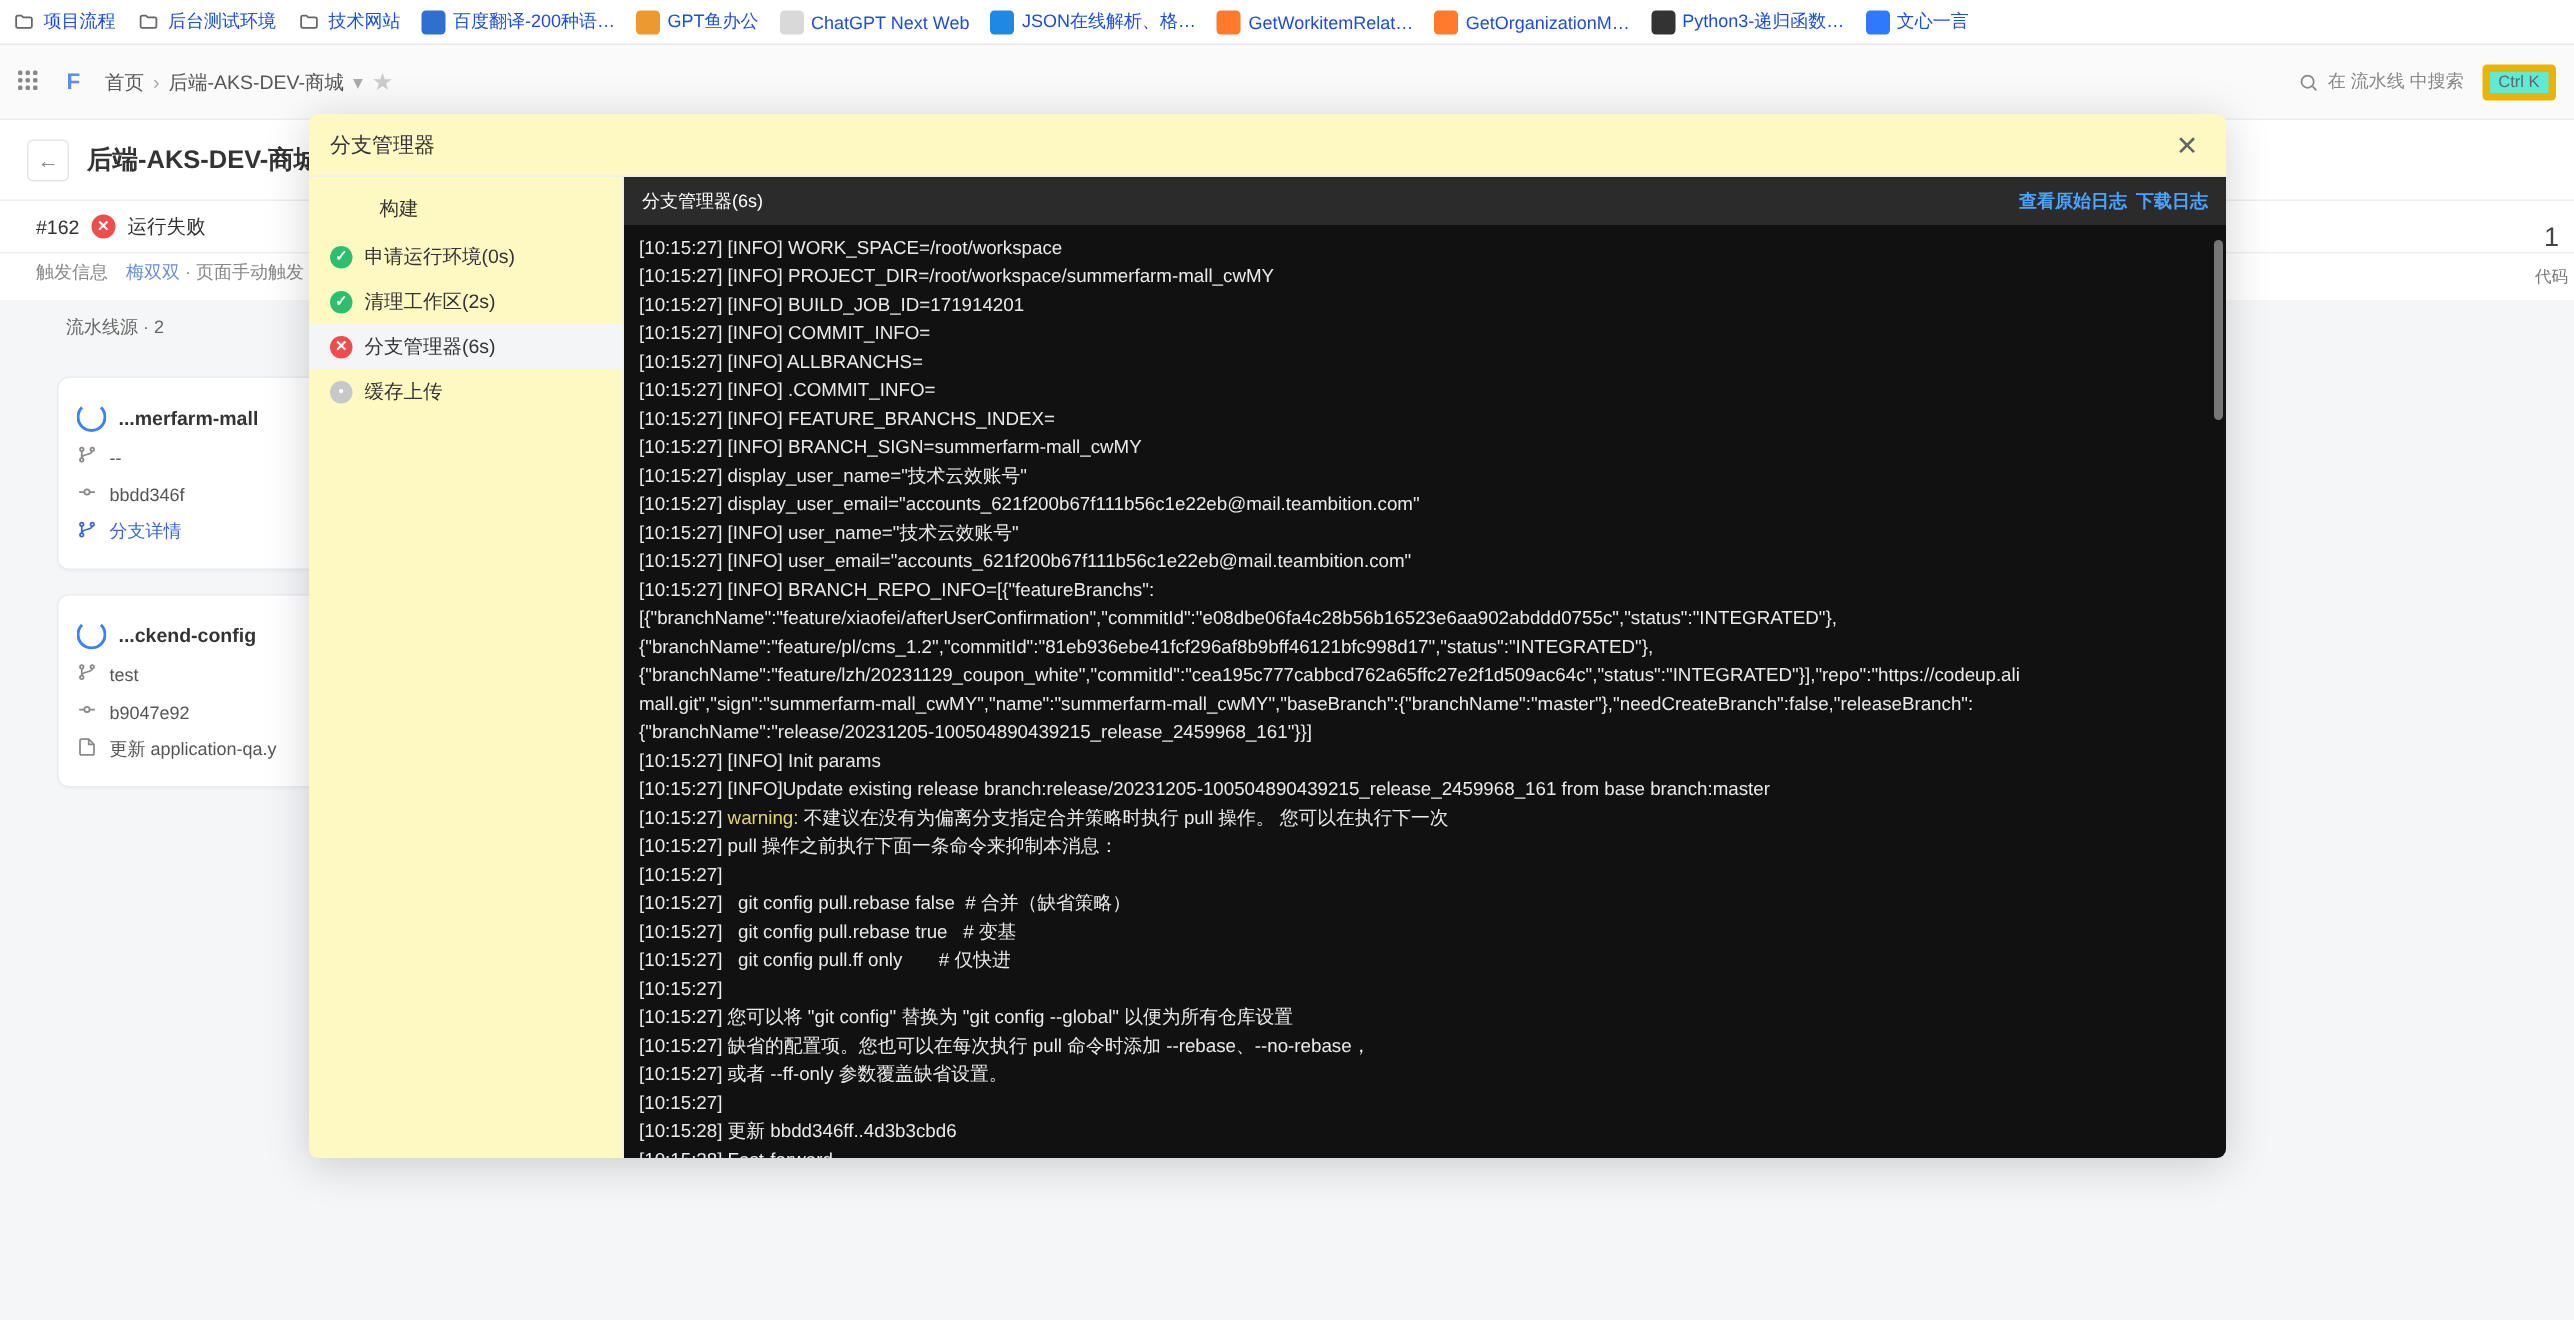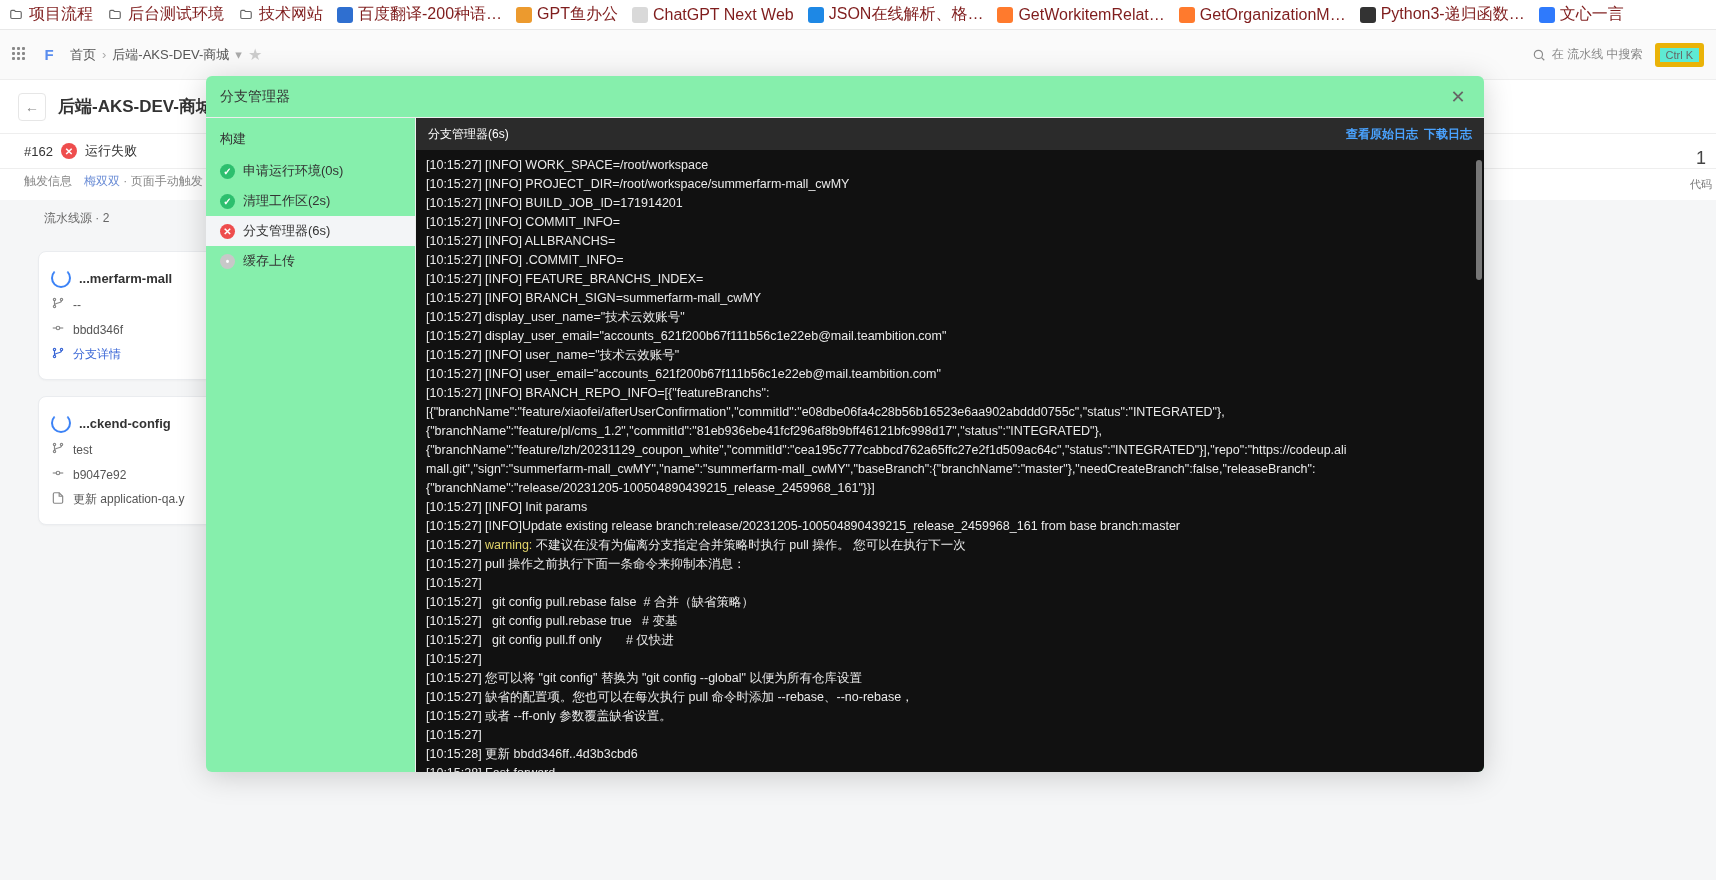--- a/index.html
+++ b/index.html
@@ -1,19 +1,19 @@
 <!DOCTYPE html>
 <html><head>
 <meta charset="utf-8">
 <style>
   * { margin:0; padding:0; box-sizing:border-box; font-family:"PingFang SC","Microsoft YaHei",Arial,sans-serif; }
   body { width:1716px; height:880px; overflow:hidden; background:#f5f6f7; position:relative; font-size:13px; color:#333; }
   
   .bookmarks { height:30px; background:#fff; border-bottom:1px solid #e8e8e8; display:flex; align-items:center; padding:0 8px; gap:14px; }
-  .bm { display:flex; align-items:center; gap:5px; font-size:16px; color:#7f1d1d; white-space:nowrap; cursor:pointer; }
+  .bm { display:flex; align-items:center; gap:5px; font-size:12px; color:#1d4ed8; white-space:nowrap; cursor:pointer; }
   .bm-ico { width:16px; height:16px; display:inline-flex; align-items:center; justify-content:center; font-size:12px; color:#666; }
   .bm-ico.sq{ width:16px;height:16px;border-radius:3px;display:inline-block; }
   
   .hdr { height:50px; background:#fafafa; display:flex; align-items:center; padding:0 12px; gap:10px; border-bottom:1px solid #eee;}
   .dots { width:16px;height:16px; display:grid;grid-template-columns:repeat(3,3px);grid-template-rows:repeat(3,3px);gap:2px; }
   .dots i{background:#888;border-radius:1px;}
   .logo { width:22px;height:22px;border-radius:4px;display:flex;align-items:center;justify-content:center;color:#5a8dee;font-weight:700;font-size:15px;}
   .crumb { color:#555; font-size:13px; display:flex; align-items:center; gap:6px;}
   .chev{color:#aaa;}
   .star{color:#ccc;font-size:16px;}
@@ -34,27 +34,27 @@
   .srcpanel{position:absolute;left:38px;top:210px;width:186px;}
   .src-title{font-size:12px;color:#666;margin:0 0 24px 6px;}
   .card{background:#fff;border:1px solid #eaecef;border-radius:8px;margin-bottom:16px;padding:12px 10px;box-shadow:0 1px 2px rgba(0,0,0,.03);}
   .card-row{display:flex;align-items:center;gap:8px;font-size:12px;color:#555;padding:4px 2px;}
   .card-title{font-size:13px;color:#333;font-weight:700;}
   .sp-ico{width:20px;height:20px;border-radius:50%;border:2px solid #3b82f6;border-top-color:transparent;display:inline-block;} 
   .link{color:#3a67d6;}
   
   .right-gutter{position:absolute;right:0;top:148px;width:30px;text-align:center;font-size:14px;color:#444;writing-mode:horizontal-tb;}
   
-  .modal{position:absolute;left:206px;top:76px;width:1278px;height:696px;background:#86efac;border-radius:6px;box-shadow:0 4px 30px rgba(0,0,0,.18);display:flex;flex-direction:column;overflow:hidden;}
+  .modal{position:absolute;left:206px;top:76px;width:1278px;height:696px;background:#fef9c3;border-radius:6px;box-shadow:0 4px 30px rgba(0,0,0,.18);display:flex;flex-direction:column;overflow:hidden;}
   .modal-hd{height:42px;display:flex;align-items:center;padding:0 14px;border-bottom:1px solid #eee;}
   .modal-title{font-size:14px;font-weight:500;color:#333;}
   .close{margin-left:auto;font-size:18px;color:#666;cursor:pointer;width:24px;text-align:center;}
   .modal-body{flex:1;display:flex;min-height:0;}
   .steps{width:210px;border-right:1px solid #eee;padding-top:6px;}
-  .steps-hd{font-size:13px;color:#333;font-weight:500;padding:6px 14px 8px;}
+  .steps-hd{font-size:13px;color:#333;font-weight:500;padding:6px 14px 8px;margin-left:33px;}
   .step{display:flex;align-items:center;gap:8px;padding:6px 14px;font-size:13px;color:#333;cursor:pointer;}
   .step.sel{background:#f3f5f7;}
   .s-ico{width:15px;height:15px;border-radius:50%;display:inline-flex;align-items:center;justify-content:center;font-size:10px;color:#fff;font-weight:700;}
   .s-ok{background:#2dbf6e;} .s-ok::before{content:"✓";}
   .s-err{background:#ee4d4d;} .s-err::before{content:"✕";}
   .s-wait{background:#c8c8c8;} .s-wait::before{content:"•";}
   .logwrap{flex:1;display:flex;flex-direction:column;min-width:0;}
   .loghd{height:32px;background:#2b2b2b;color:#fff;display:flex;align-items:center;padding:0 12px;font-size:12px;}
   .loghd .links{margin-left:auto;display:flex;gap:6px;font-weight:bold;}
   .loghd .links span{color:#4aa3ff;cursor:pointer;}

